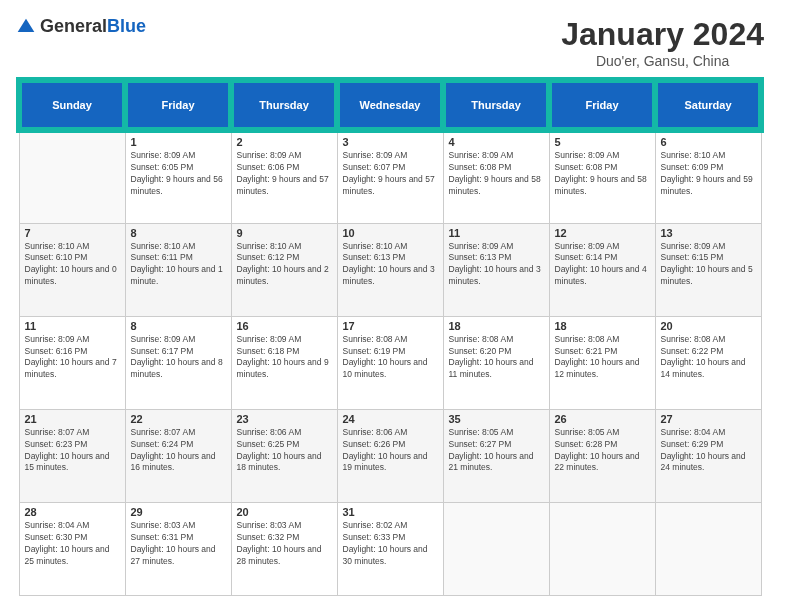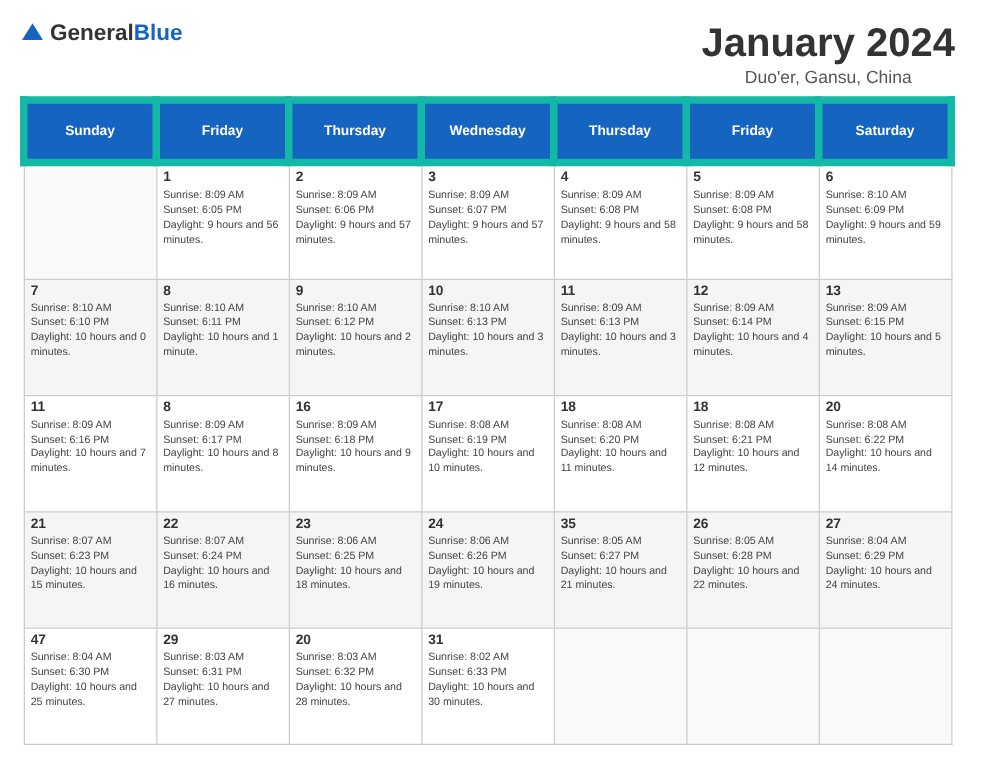--- a/index.html
+++ b/index.html
@@ -241,21 +241,21 @@
             <span class="day-number">26</span>
             <div class="day-info">Sunrise: 8:05 AM<br>Sunset: 6:28 PM<br>Daylight: 10 hours and 22 minutes.</div>
           </td>
           <td>
             <span class="day-number">27</span>
             <div class="day-info">Sunrise: 8:04 AM<br>Sunset: 6:29 PM<br>Daylight: 10 hours and 24 minutes.</div>
           </td>
         </tr>
         <tr>
           <td>
-            <span class="day-number">47</span>
+            <span class="day-number">28</span>
             <div class="day-info">Sunrise: 8:04 AM<br>Sunset: 6:30 PM<br>Daylight: 10 hours and 25 minutes.</div>
           </td>
           <td>
             <span class="day-number">29</span>
             <div class="day-info">Sunrise: 8:03 AM<br>Sunset: 6:31 PM<br>Daylight: 10 hours and 27 minutes.</div>
           </td>
           <td>
             <span class="day-number">20</span>
             <div class="day-info">Sunrise: 8:03 AM<br>Sunset: 6:32 PM<br>Daylight: 10 hours and 28 minutes.</div>
           </td>

